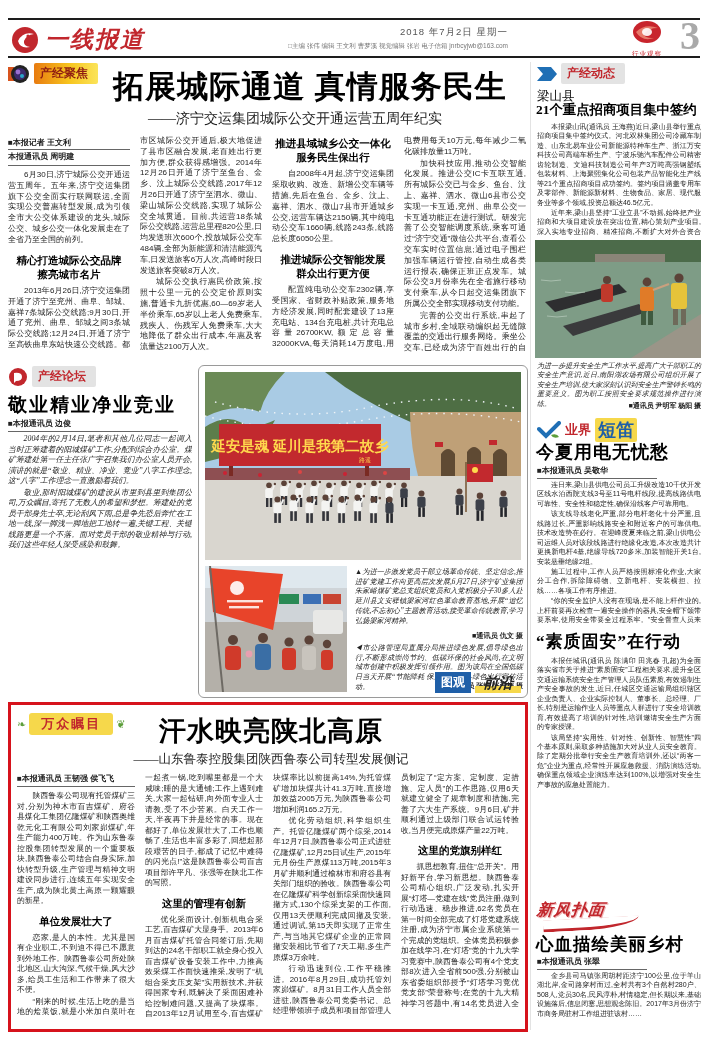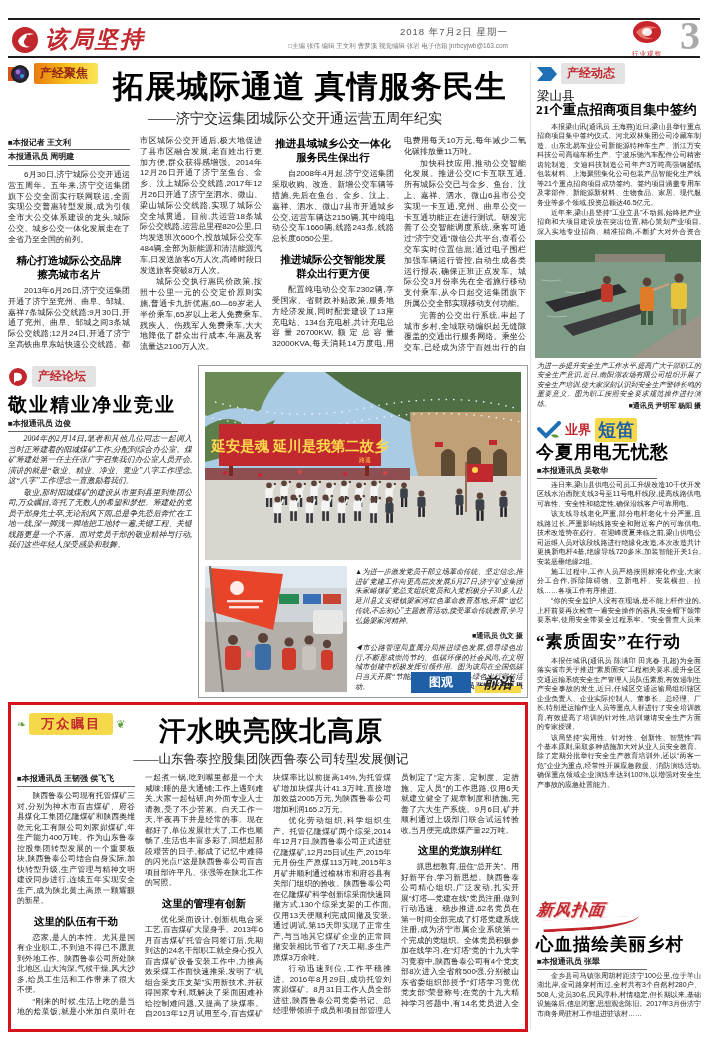--- a/index.html
+++ b/index.html
@@ -47,39 +47,39 @@
   .cols4 { column-count:4; column-gap:10px; }
   .colhead { font-size:10.5px; font-weight:bold; text-align:center; line-height:1.35;
     margin:7px 0 5px; white-space:pre-line; break-inside:avoid; color:#000; }
   .kicker { font-family:"Liberation Serif",serif; font-size:12.5px; color:#111; }
   .caption { font-family:"Liberation Serif",serif; font-style:italic; text-align:justify; line-height:1.35; color:#222; }
   .credit { font-weight:bold; text-align:right; font-style:normal; }
   .photo-frame { border:1px solid #9a9a9a; background:#fff; }
   .redbox { border:3px solid #d6131c; background:#fff; }
   .vrule { background:#e3e3e3; }
   .photoview-label { display:flex; align-items:flex-end; gap:4px; }
-  .pv-a { background:#1f5fa8; color:#fff; font-weight:bold; font-size:12px; padding:2px 18px; }
+  .pv-a { background:#1f5fa8; color:#fff; font-weight:bold; font-size:12px; padding:2px 6px; }
   .pv-b { font-family:"Liberation Serif",serif; font-weight:bold; font-style:italic; font-size:15px;
     color:#222; background:linear-gradient(0deg,#f6d84b 38%,transparent 38%); padding:0 8px; }
   .leaf { color:#5c9e3a; font-size:11px; }
 </style>
 </head>
 <body>
 
 <div class="page">
 
   <div class="abs rule-dark" style="left:8px; top:18px; width:692px; height:2px;"></div>
 
   <div class="abs paper-logo" style="left:10px; top:24px;">
     <svg width="30" height="30" viewBox="0 0 30 30">
       <circle cx="15" cy="15" r="13" fill="#c1272d"></circle>
       <path d="M8,16 Q13,6 24,9 Q16,10 14,16 Q13,21 20,22 Q10,24 8,16 Z" fill="#fff"></path>
       <circle cx="18" cy="11" r="1.6" fill="#c1272d"></circle>
     </svg>
-    <span class="paper-name">该局坚持</span>
+    <span class="paper-name">一线报道</span>
   </div>
 
   <div class="abs head-right" style="right:200px; top:26px; width:330px;">
     <div class="date-line">2018 年7月2日  星期一</div>
     <div class="staff-line">□主编 张伟  编辑 王文利 曹梦溪  视觉编辑 张岩  电子信箱 jnrbcyjwb@163.com</div>
   </div>
 
 
   <div class="abs sect-logo" style="right:46px; top:20px;">
     <svg width="30" height="26" viewBox="0 0 30 26">
@@ -138,21 +138,21 @@
   </div>
   <div class="abs" style="left:8px; top:418px; width:170px;">
     <div class="byline" style="border-bottom:1px solid #666;">■本报通讯员 边俊</div>
   </div>
   <div class="abs headline song" style="left:8px; top:392px; width:184px; font-size:19px; text-align:left; letter-spacing:2px;">敬业精业净业竞业</div>
   <div class="abs art-body" style="left:8px; top:434px; width:184px; height:260px; font-size:7.8px; font-family:'Liberation Serif',serif; font-style:italic;">
     <p>2004年的2月14日,笔者和其他几位同志一起调入当时正筹建着的阳城煤矿工作,分配到综合办公室。煤矿筹建处第一任主任张广宇召集我们办公室人员开会,演讲的就是“敬业、精业、净业、竞业”八字工作理念,这“八字”工作理念一直激励着我们。</p>
     <p>敬业,那时阳城煤矿的建设从市里到县里到集团公司,万众瞩目,寄托了无数人的希望和梦想。筹建处的党员干部身先士卒,无论刮风下雨,总是争先恐后奔忙在工地一线,深一脚浅一脚地把工地转一遍,关键工程、关键线路更是一个不落。面对党员干部的敬业精神与行动,我们这些年轻人深受感染和鼓舞。</p>
   </div>
 
-  <div class="abs photo-frame" style="left:198px; top:365px; width:330px; height:333px;">
+  <div class="abs photo-frame" style="left:198px; top:365px; width:330px; height:333px;border-radius:6px;">
 
     <svg class="abs" style="left:6px; top:6px;" width="316" height="188" viewBox="0 0 316 188">
       <defs>
         <symbol id="pf" viewBox="0 0 13 26">
           <circle cx="6" cy="3.2" r="2.8" fill="#5b4238"></circle>
           <rect x="2.2" y="6.2" width="7.6" height="10" rx="2" fill="#f4f4f2"></rect>
           <rect x="3" y="16" width="2.4" height="9" fill="#33343a"></rect>
           <rect x="6.8" y="16" width="2.4" height="9" fill="#33343a"></rect>
           <line x1="9.4" y1="8" x2="11.6" y2="2.6" stroke="#f4f4f2" stroke-width="1.6"></line>
           <circle cx="11.9" cy="2" r="1.2" fill="#5b4238"></circle>
@@ -262,21 +262,21 @@
       <span class="leaf">❧</span>
       <span class="b-frontline">万众瞩目</span>
       <span class="leaf">❦</span>
     </div>
     <div class="abs headline song" style="left:110px; top:8px; width:300px; font-size:27px;">汗水映亮陕北高原</div>
     <div class="abs subtitle" style="left:70px; top:46px; width:380px; font-size:12.5px;">——山东鲁泰控股集团陕西鲁泰公司转型发展侧记</div>
 
     <div class="abs art-body cols4" style="left:6px; top:68px; width:502px; height:252px; font-size:7.8px;">
       <div class="byline">■本报通讯员 王韧强 侯飞飞</div>
       <p>陕西鲁泰公司现有托管煤矿三对,分别为神木市百吉煤矿、府谷县煤化工集团亿隆煤矿和陕西奥维乾元化工有限公司刘家峁煤矿,年生产能力400万吨。作为山东鲁泰控股集团转型发展的一个重要板块,陕西鲁泰公司结合自身实际,加快转型升级,生产管理与精神文明建设同步进行,连续五年实现安全生产,成为陕北黄土高原一颗耀眼的新星。</p>
-      <h4 class="colhead">这里的队伍有干劲</h4>
+      <h4 class="colhead">单位发展壮大了</h4>
       <p>恋家,是人的本性。尤其是国有企业职工,不到迫不得已不愿意到外地工作。陕西鲁泰公司所处陕北地区,山大沟深,气候干燥,风大沙多,给员工生活和工作带来了很大不便。</p>
       <p>“刚来的时候,生活上吃的是当地的烩菜饭,就是小米加白菜叶在一起煮一锅,吃到嘴里都是一个大咸味;睡的是大通铺;工作上遇到难关,大家一起钻研,向外面专业人士请教,受了不少苦累。白天工作一天,半夜再下井是经常的事。现在都好了,单位发展壮大了,工作也顺畅了,生活也丰富多彩了,回想起那段艰苦的日子,都成了记忆中难得的闪光点!”这是陕西鲁泰公司百吉项目部许平凡、张强等在陕北工作的写照。</p>
       <h4 class="colhead">这里的管理有创新</h4>
       <p>优化采面设计,创新机电合采工艺,百吉煤矿大显身手。2013年6月百吉煤矿托管合同签订后,先期到达的24名干部职工就全身心投入百吉煤矿设备安装工作中,力推高效采煤工作面快速推采,发明了“机组合采支压支架”实用新技术,并获得国家专利,既解决了采面困难补给控制难问题,又提高了块煤率。自2013年12月试用至今,百吉煤矿块煤率比以前提高14%,为托管煤矿增加块煤共计41.3万吨,直接增加效益2005万元,为陕西鲁泰公司增加利润165.2万元。</p>
       <p>优化劳动组织,科学组织生产。托管亿隆煤矿两个综采,2014年12月7日,陕西鲁泰公司正式进驻亿隆煤矿,12月25日试生产,2015年元月份生产原煤113万吨,2015年3月矿井顺利通过榆林市和府谷县有关部门组织的验收。陕西鲁泰公司在亿隆煤矿科学创新综采面快速回撤方式,130个综采支架的工作面,仅用13天便顺利完成回撤及安装,通过调试,第15天即实现了正常生产,与当地其它煤矿企业的正常回撤安装相比节省了7天工期,多生产原煤3万余吨。</p>
       <p>行动迅速到位,工作平稳推进。2016年8月29日,成功托管刘家峁煤矿。8月31日工作人员全部进驻,陕西鲁泰公司党委书记、总经理带领班子成员和项目部管理人员制定了“定方案、定制度、定措施、定人员”的工作思路,仅用6天就建立健全了规章制度和措施,完善了六大生产系统。9月6日,矿井顺利通过上级部门联合试运转验收,当月便完成原煤产量22万吨。</p>
       <h4 class="colhead">这里的党旗别样红</h4>
       <p>抓思想教育,扭住“总开关”。用好新平台,学习新思想。陕西鲁泰公司精心组织,广泛发动,扎实开展“灯塔—党建在线”党员注册,做到行动迅速、稳步推进,62名党员在第一时间全部完成了灯塔党建系统注册,成为济宁市属企业系统第一个完成的党组织。全体党员积极参加在线学习,在“灯塔”党的十九大学习竞赛中,陕西鲁泰公司有4个党支部8次进入全省前500强,分别被山东省委组织部授予“灯塔学习竞优党支部”荣誉称号;在党的十九大精神学习答题中,有14名党员进入全省前500名,被授予“灯塔学习标兵”荣誉称号。</p>
 
     </div>

